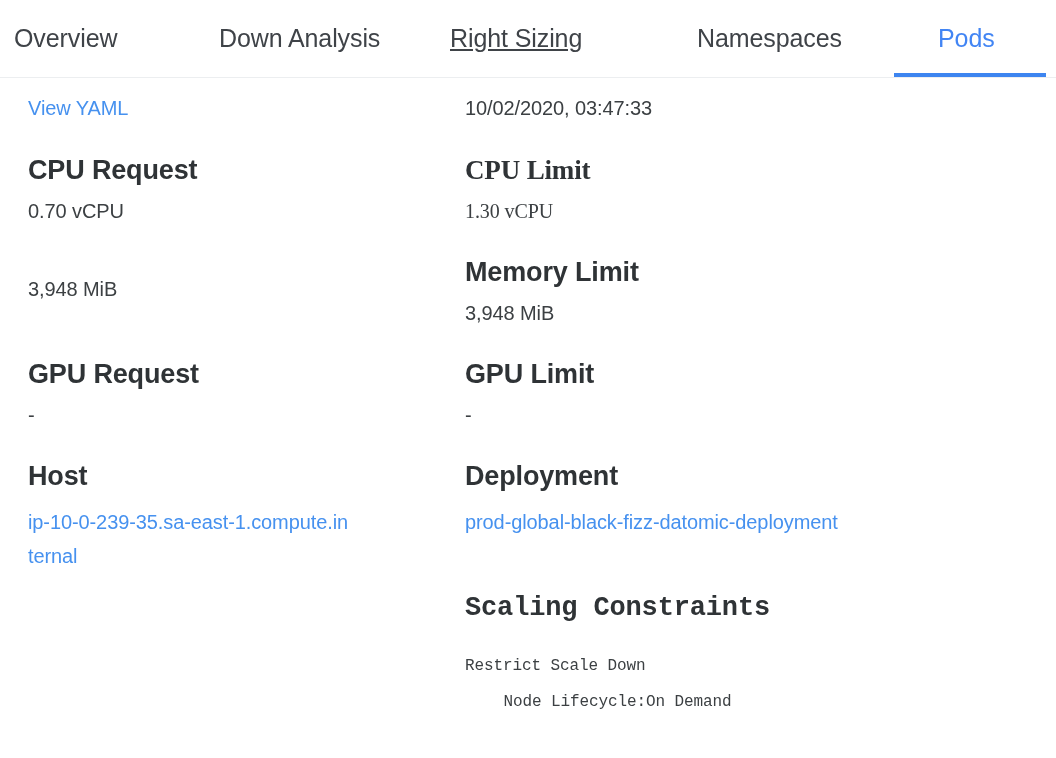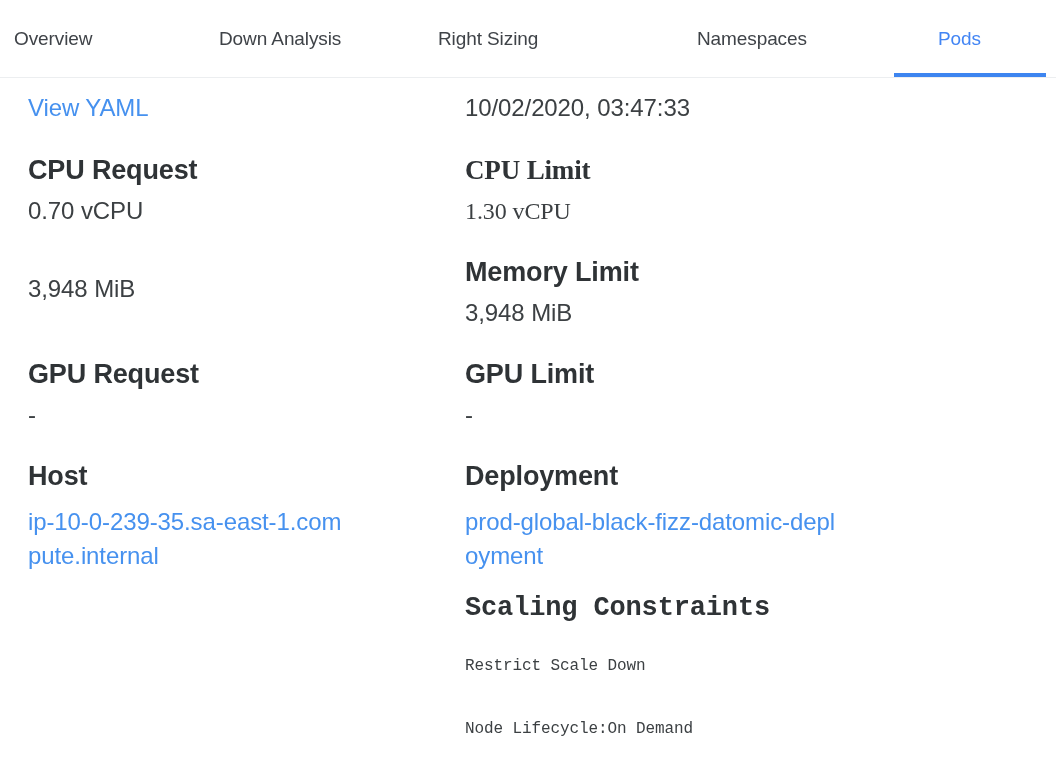--- a/index.html
+++ b/index.html
@@ -23,21 +23,21 @@
     height: 78px;
     border-bottom: 1px solid #eceef0;
     box-sizing: border-box;
   }
   .tab {
     position: absolute;
     top: 0;
     height: 77px;
     display: flex;
     align-items: center;
-    font-size: 19px;
+    font-size: 25px;
     font-weight: 400;
     color: #3f4348;
     letter-spacing: -0.1px;
     white-space: nowrap;
     cursor: pointer;
     user-select: none;
     justify-content: center;
   }
   .tab.active {
     color: #4285f4;
@@ -68,21 +68,21 @@
   }
   .field-label {
     font-size: 27px;
     font-weight: 700;
     color: #2f3336;
     letter-spacing: -0.15px;
     white-space: nowrap;
     line-height: 24px;
   }
   .field-value {
-    font-size: 24px;
+    font-size: 20px;
     font-weight: 400;
     color: #3c4043;
     letter-spacing: -0.1px;
     line-height: 24px;
     margin-top: 17px;
   }
   .field-value.plain-top {
     margin-top: 0;
   }
   .link {
@@ -113,21 +113,21 @@
 </head>
 <body>
 
 <div class="tabbar">
   <div class="tab" style="left:14px;">
     <span>Overview</span>
   </div>
   <div class="tab" style="left:219px;">
     <span>Down Analysis</span>
   </div>
-  <div class="tab" style="left:438px;">
+  <div class="tab" style="left:450px;text-decoration:underline;">
     <span>Right Sizing</span>
   </div>
   <div class="tab" style="left:697px;">
     <span>Namespaces</span>
   </div>
   <div class="tab active" style="left:938px;">
     <span>Pods</span>
   </div>
   <div class="tab-underline" style="left:894px; width:152px;"></div>
 </div>
@@ -189,17 +189,17 @@
     <div class="field" style="top:386px;">
       <div class="field-label">Deployment</div>
       <div class="field-value">
         <a class="link wrapping-link-wide" href="#">prod-global-black-fizz-datomic-deployment</a>
       </div>
     </div>
 
     <div class="field" style="top:518px;font-family:Liberation Mono, monospace;">
       <div class="field-label">Scaling Constraints</div>
       <div class="constraint-row" style="margin-top:34px;">Restrict Scale Down</div>
-      <div class="constraint-row" style="margin-top:39px;">Node Lifecycle:On Demand</div>
+      <div class="constraint-row" style="margin-top:12px;text-align:center;">Node Lifecycle:On Demand</div>
     </div>
 
   </div>
 </div>
 
 </body></html>

